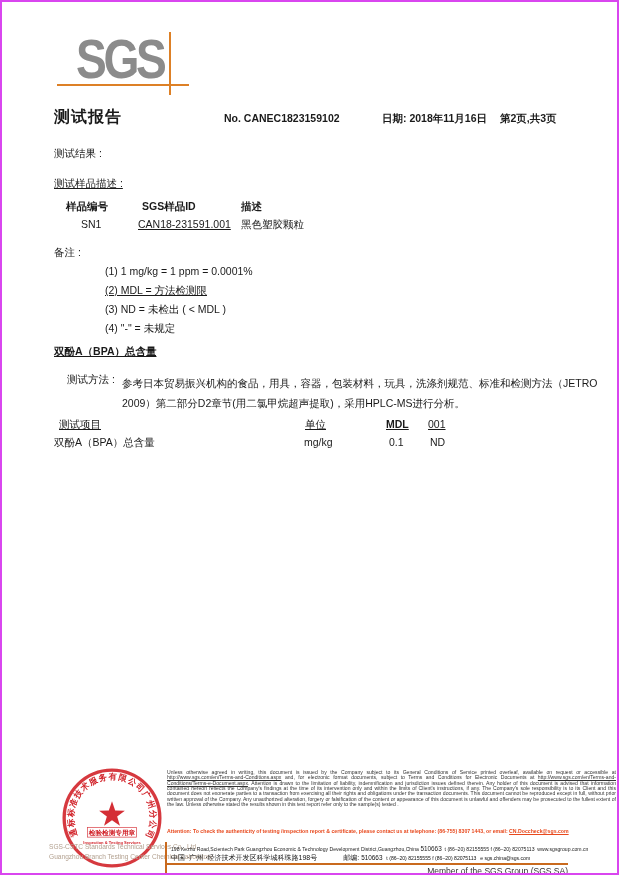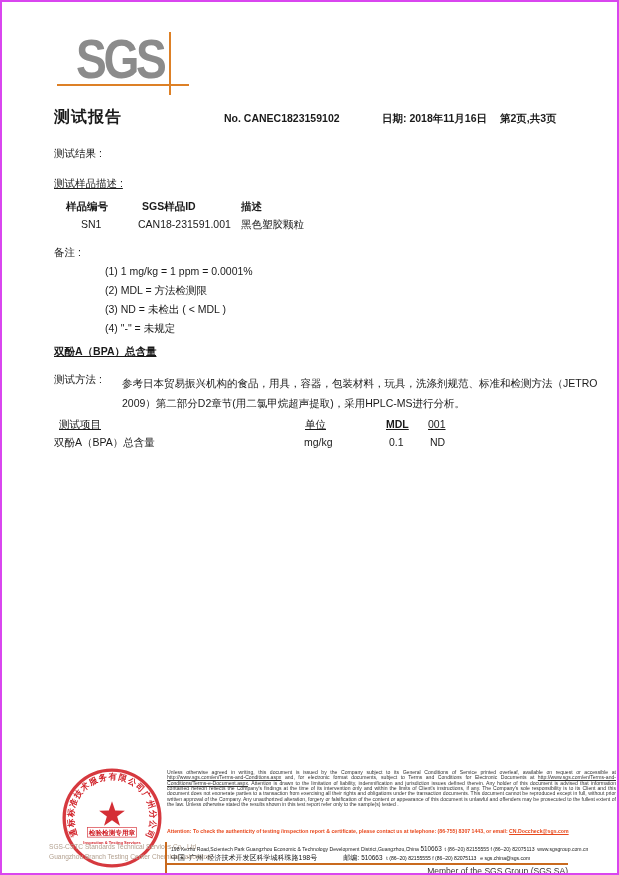--- a/index.html
+++ b/index.html
@@ -26,29 +26,29 @@
   
   .t{font-size:10.5px;line-height:1;}
   .bold{font-weight:bold;}
   .und{text-decoration:underline;}
   .sec-results{left:52px;top:146px;}
   .sec-sampledesc{left:52px;top:176px;}
   .sd-h1{left:64px;top:199px;}
   .sd-h2{left:140px;top:199px;}
   .sd-h3{left:239px;top:199px;}
   .sd-c1{left:79px;top:217px;}
-  .sd-c2{left:136px;top:217px;}
+  .sd-c2{left:136px;top:217px;text-decoration:underline;}
   .sd-c3{left:239px;top:217px;}
   .sec-remarks{left:52px;top:245px;text-align:center;}
   .rm-1{left:103px;top:264px;}
-  .rm-2{left:103px;top:283px;}
+  .rm-2{left:103px;top:283px;text-decoration:underline;}
   .rm-3{left:103px;top:302px;}
   .rm-4{left:103px;top:321px;}
   .sec-bpa{left:52px;top:344px;font-weight:bold;text-decoration:underline;}
-  .method-lbl{left:52px;top:372px;}
+  .method-lbl{left:65px;top:372px;}
   .method-text{left:120px;top:371px;width:480px;font-size:10.5px;line-height:20px;}
   .tt-h1{left:57px;top:417px;}
   .tt-h2{left:303px;top:417px;}
   .tt-h3{left:384px;top:417px;font-weight:bold;}
   .tt-h4{left:426px;top:417px;}
   .tt-c1{left:52px;top:435px;}
   .tt-c2{left:302px;top:435px;}
   .tt-c3{left:387px;top:435px;}
   .tt-c4{left:428px;top:435px;}
   

